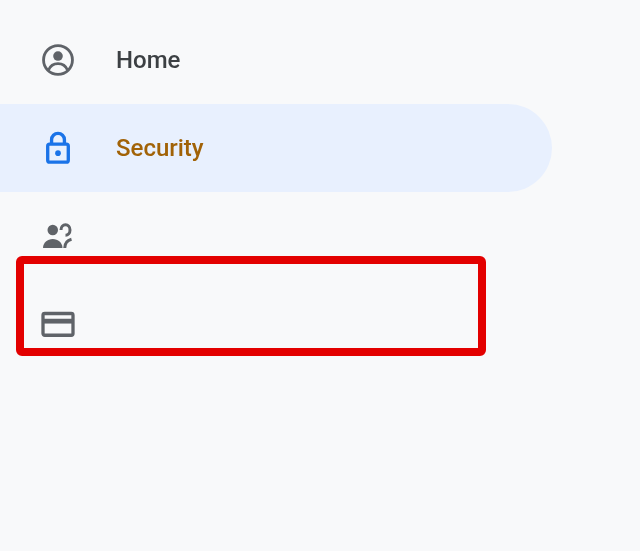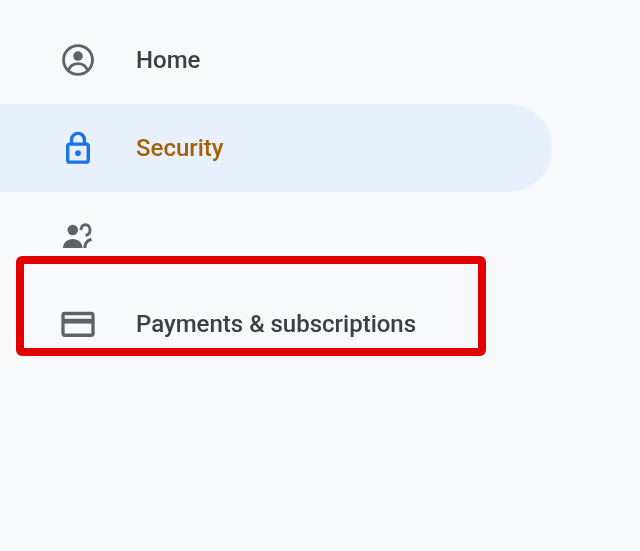--- a/index.html
+++ b/index.html
@@ -15,21 +15,21 @@
       overflow: hidden;
     }
     .nav-container {
       padding-top: 16px;
       position: relative;
     }
     .nav-item {
       display: flex;
       align-items: center;
       height: 88px;
-      padding-left: 60px;
+      padding-left: 40px;
       cursor: pointer;
       position: relative;
     }
     .nav-item.selected {
       background: #e8f0fe;
       border-top-right-radius: 44px;
       border-bottom-right-radius: 44px;
       width: 552px;
     }
     .icon-wrap {
@@ -104,18 +104,17 @@
     </span>
   </div>
 
   <div class="nav-item">
     <span class="icon-wrap">
       <svg width="36" height="30" viewBox="0 0 24 20" fill="none">
         <rect x="2" y="3" width="20" height="14.5" rx="1.2" stroke="#5f6368" stroke-width="2.2" fill="none"></rect>
         <rect x="2" y="6.5" width="20" height="3.2" fill="#5f6368"></rect>
       </svg>
     </span>
-    <span class="nav-label">Payments &amp; subscriptions</span>
   </div>
 
   <div class="highlight-box"></div>
 
 </div>
 
 </body></html>

